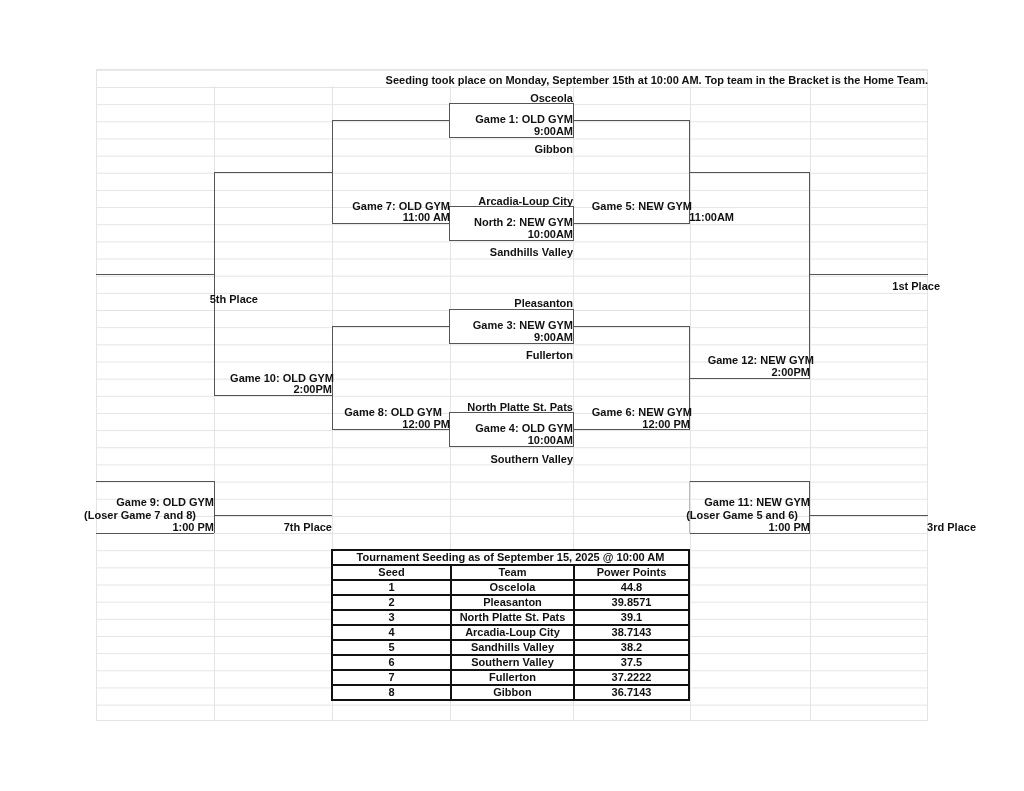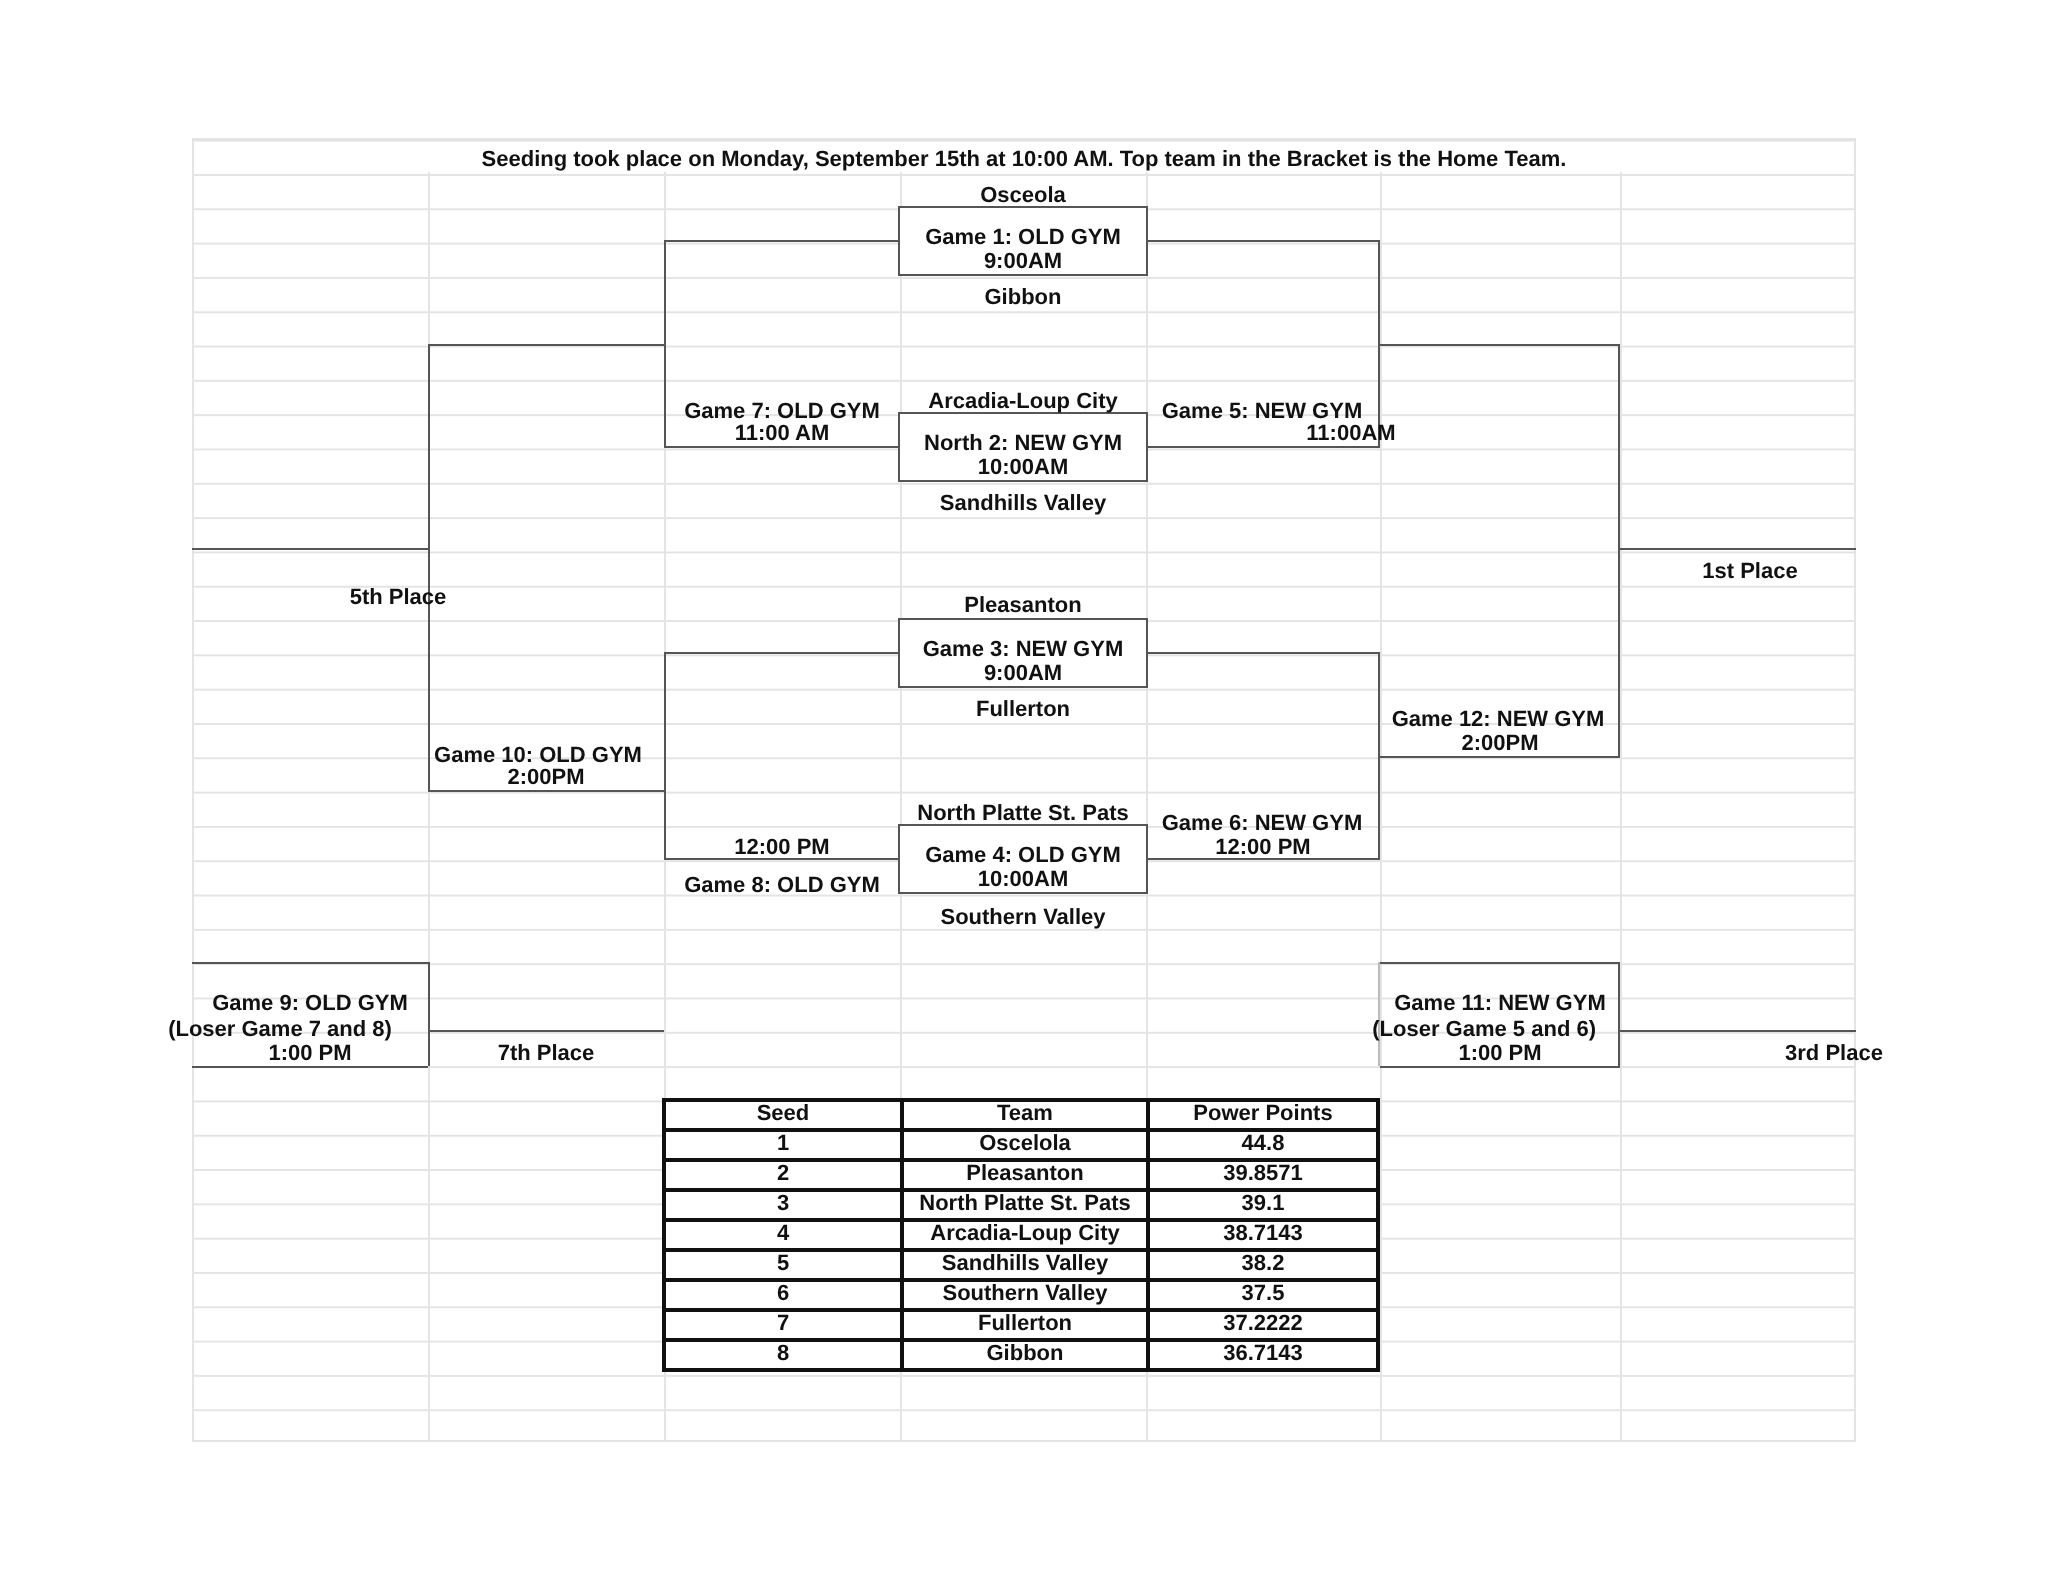--- a/index.html
+++ b/index.html
@@ -6,21 +6,21 @@
   body { width:1024px; height:791px; position:relative; overflow:hidden;
          font-family:"Liberation Sans", sans-serif; color:#111; }
   .sheet { position:absolute; left:96px; top:69px; width:832px; height:652px;
     background-color:#fff;
     background-image:
       linear-gradient(to bottom, #e4e4e4 1px, transparent 1px);
     background-size: 100% 17.16px;
     background-position: 0 17px;
     border:1px solid #e4e4e4; box-sizing:border-box; }
   .vline-grid { position:absolute; top:86px; width:1px; height:635px; background:#e4e4e4; }
-  .t { position:absolute; font-size:11px; font-weight:bold; text-align:center; line-height:12px; white-space:nowrap; }
+  .t { position:absolute; font-size:11px; font-weight:bold; text-align:right; line-height:12px; white-space:nowrap; }
   .box { position:absolute; border:1.5px solid #555; box-sizing:border-box; background:#fff; }
   .h { position:absolute; height:0; border-top:1.5px solid #555; }
   .v { position:absolute; width:0; border-left:1.5px solid #555; }
   table.seed { position:absolute; left:331px; top:549px; width:359px; border-collapse:collapse; background:#fff; }
   table.seed td, table.seed th { border:2px solid #111; font-size:11px; font-weight:bold; text-align:center; height:13px; padding:0; line-height:13px; }
 </style>
 </head>
 <body>
 
 <div class="sheet"></div>
@@ -60,21 +60,21 @@
 
 <div class="h" style="left:332px; top:120px; width:118px;"></div>
 <div class="v" style="left:332px; top:120px; height:103px;"></div>
 <div class="h" style="left:332px; top:223px; width:118px;"></div>
 <div class="t" style="left:332px; width:118px; top:200px;">Game 7: OLD GYM</div>
 <div class="t" style="left:332px; width:118px; top:211px;">11:00 AM</div>
 
 <div class="h" style="left:332px; top:326px; width:118px;"></div>
 <div class="v" style="left:332px; top:326px; height:103px;"></div>
 <div class="h" style="left:332px; top:429px; width:118px;"></div>
-<div class="t" style="left:328px; width:126px; top:406px;margin-top:31px;">Game 8:  OLD GYM</div>
+<div class="t" style="left:316px; width:126px; top:406px;">Game 8:  OLD GYM</div>
 <div class="t" style="left:332px; width:118px; top:418px;">12:00 PM</div>
 
 <div class="h" style="left:214px; top:172px; width:118px;"></div>
 <div class="v" style="left:214px; top:172px; height:223px;"></div>
 <div class="h" style="left:214px; top:395px; width:118px;"></div>
 <div class="t" style="left:204px; width:130px; top:372px;">Game 10:  OLD GYM</div>
 <div class="t" style="left:214px; width:118px; top:383px;">2:00PM</div>
 <div class="h" style="left:96px; top:274px; width:118px;"></div>
 <div class="t" style="left:96px; width:118px; top:293px;padding-left:44px;">5th Place</div>
 
@@ -112,20 +112,23 @@
 <div class="h" style="left:690px; top:533px; width:120px;"></div>
 <div class="v" style="left:689px; top:481px; height:52px; border-color:#bbb;"></div>
 <div class="h" style="left:810px; top:515px; width:118px;"></div>
 <div class="t" style="left:690px; width:120px; top:496px;">Game 11:  NEW GYM</div>
 <div class="t" style="left:684px; width:126px; top:509px; text-align:right; padding-right:12px; box-sizing:border-box; overflow:hidden;">(Loser Game 5 and 6)</div>
 <div class="t" style="left:690px; width:120px; top:521px;">1:00 PM</div>
 <div class="t" style="left:834px; width:118px; top:521px;margin-left:24px;">3rd Place</div>
 
 <table class="seed">
   <tbody>
+      <tr>
+    <td colspan="3">Tournament Seeding as of September 15, 2025 @ 10:00 AM</td>
+  </tr>
   <tr>
     <td style="width:117px">Seed</td>
     <td style="width:121px">Team</td>
     <td>Power Points</td>
   </tr>
   <tr>
     <td>1</td>
     <td>Oscelola</td>
     <td>44.8</td>
   </tr>

